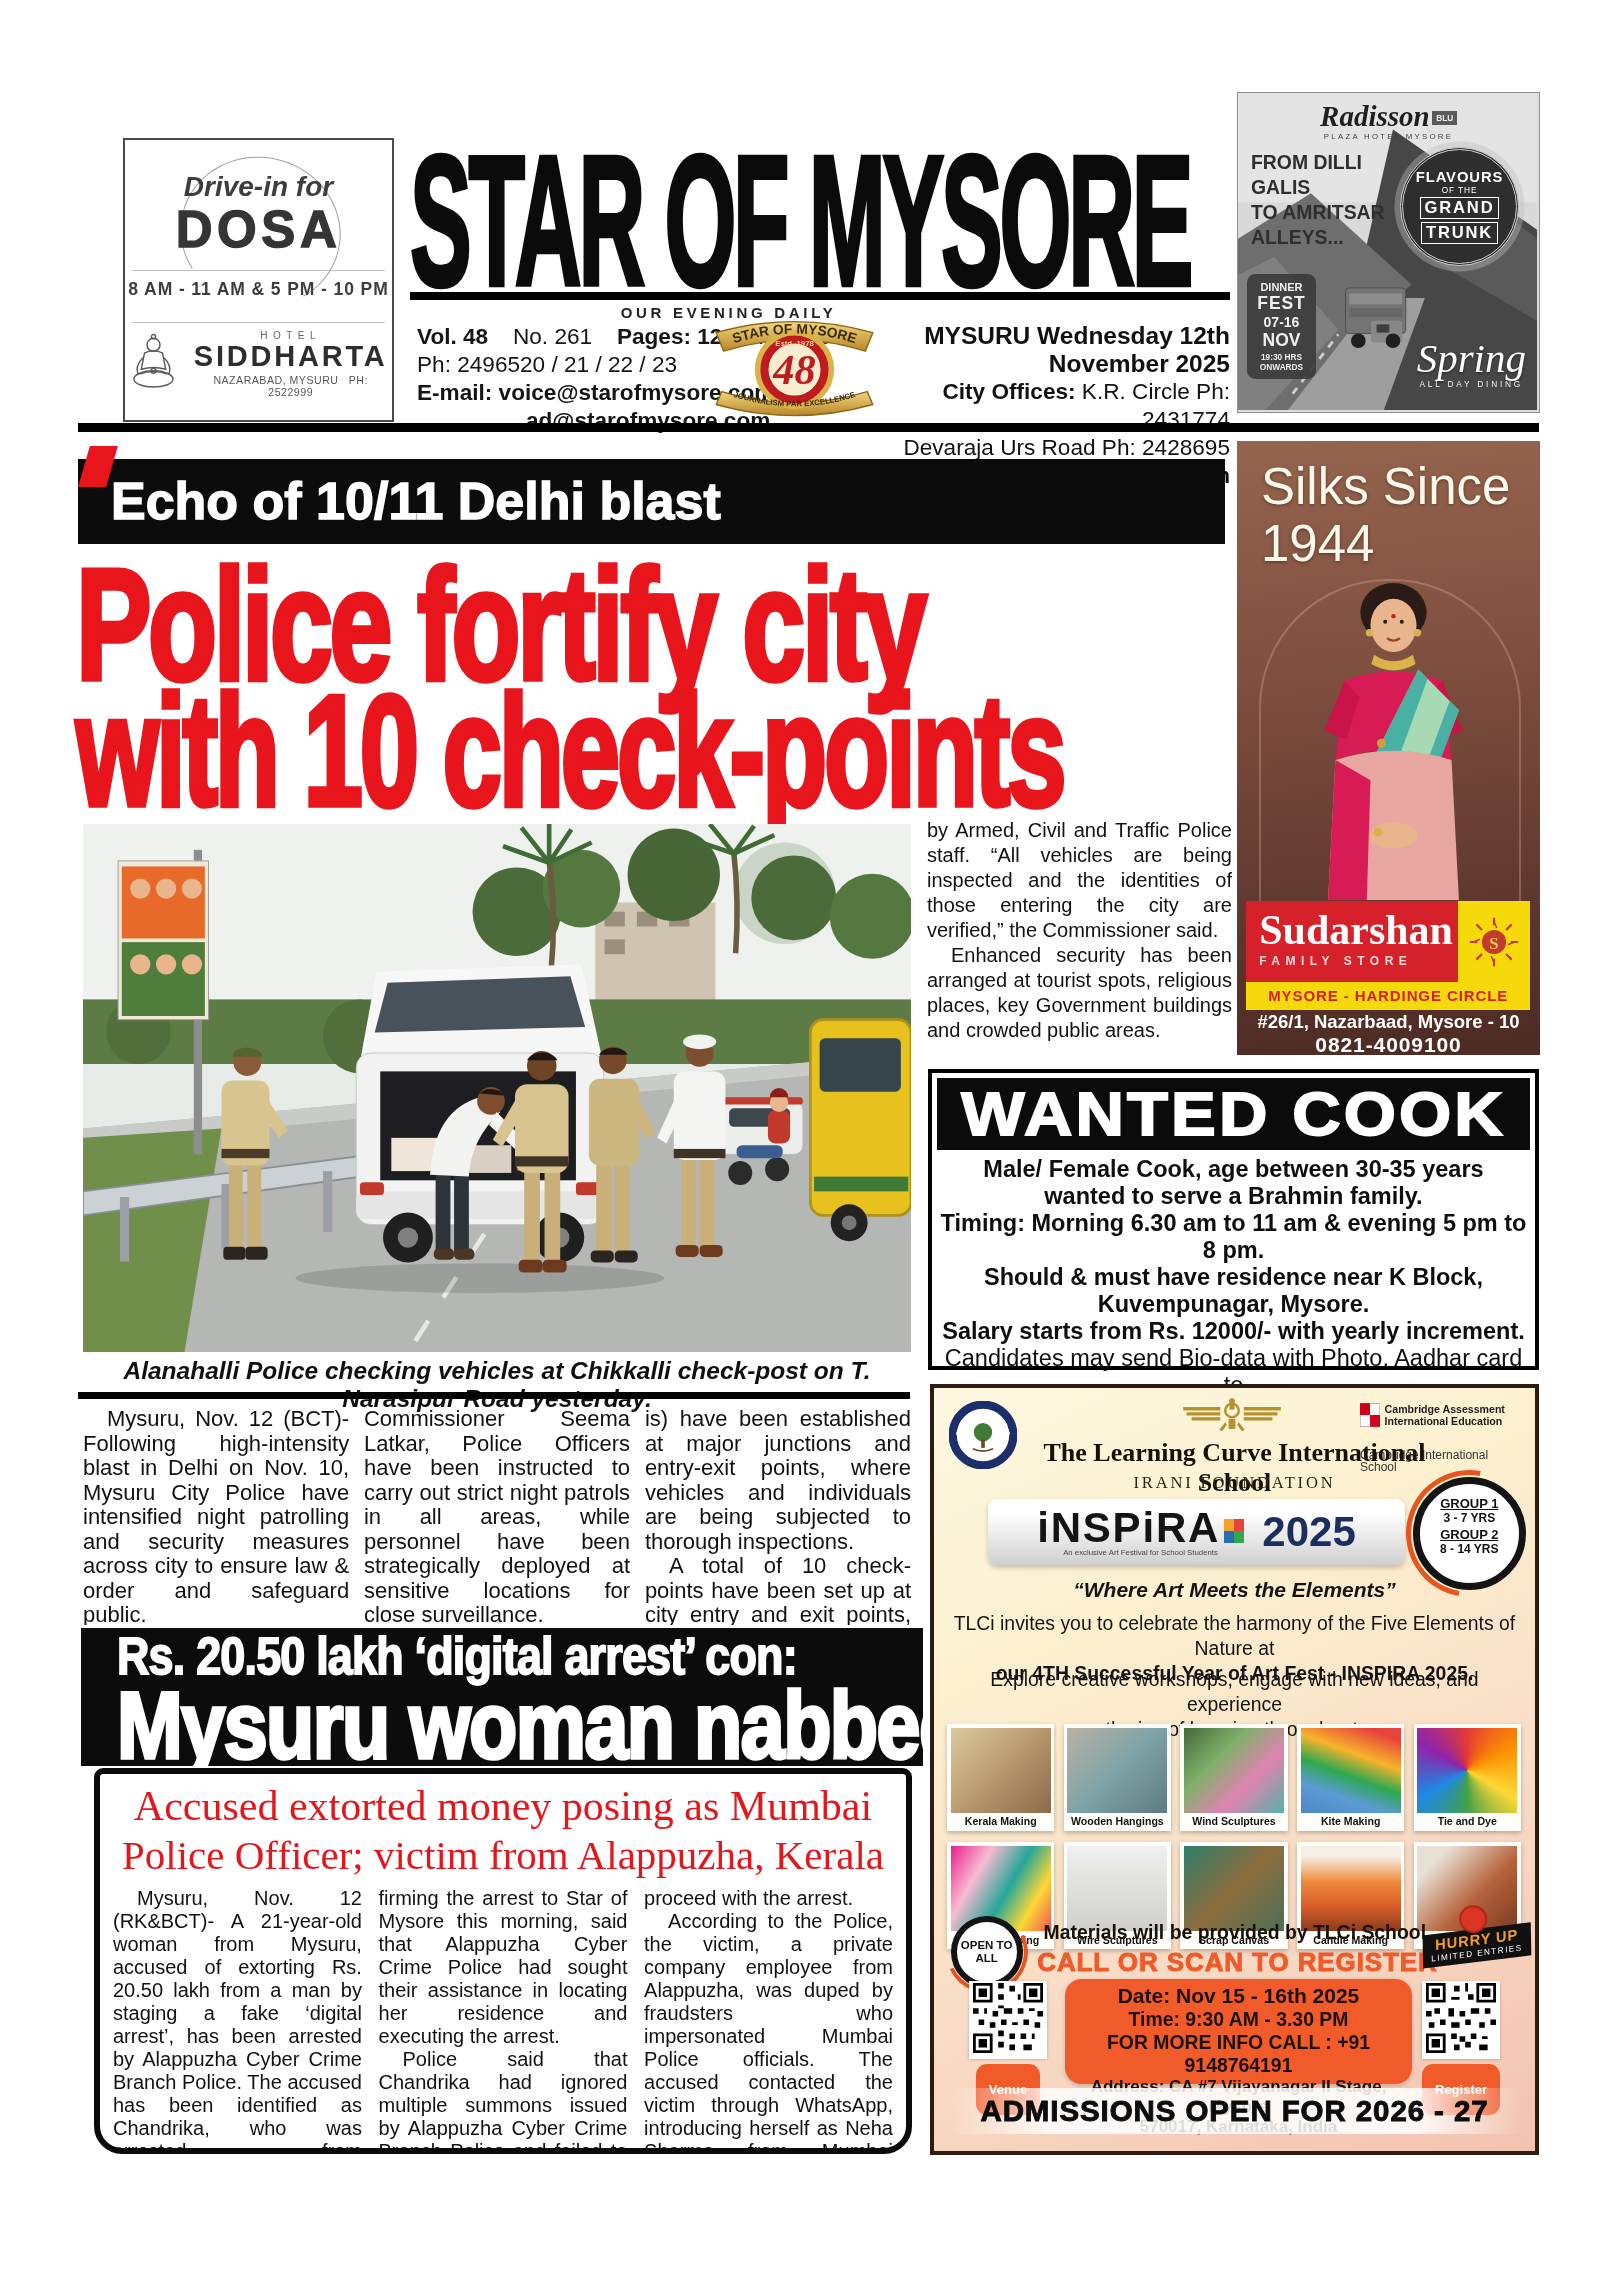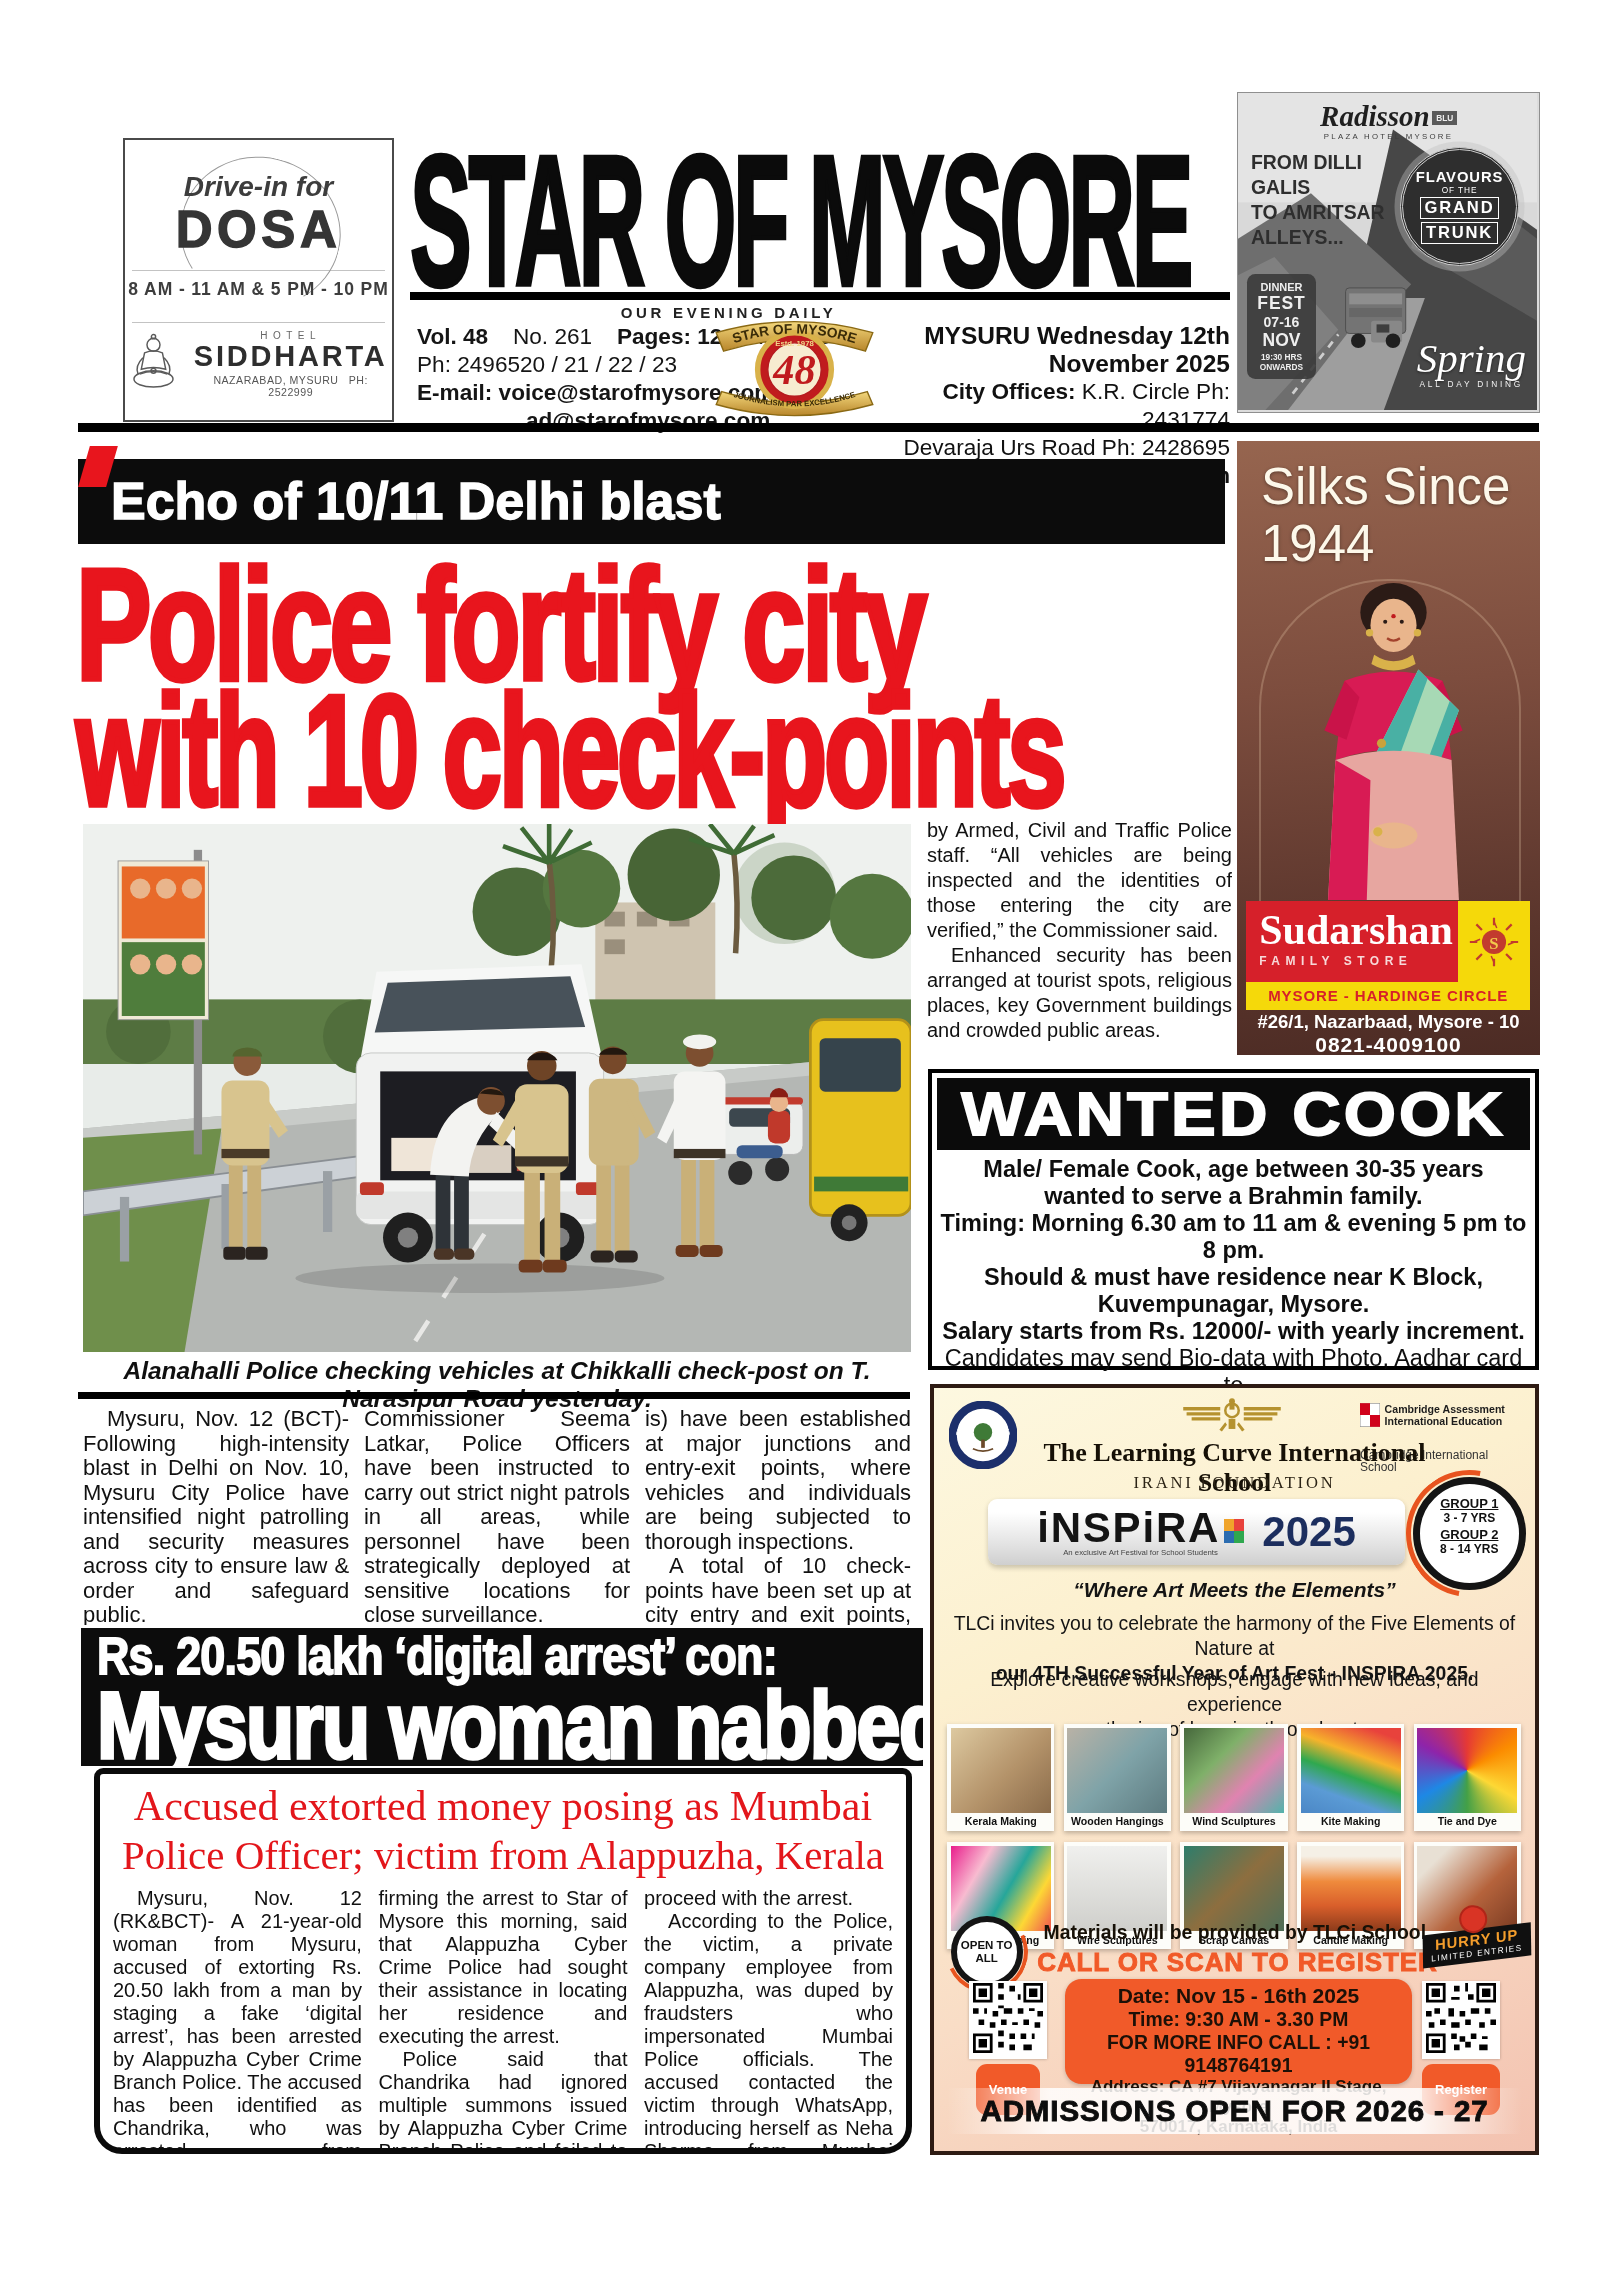--- a/index.html
+++ b/index.html
@@ -113,21 +113,21 @@
      box-sizing:border-box;background:#fff;padding:4.6px;}
   .wanted-head{background:#0b0b0b;height:72px;display:flex;align-items:center;justify-content:center;}
   .wanted-title{color:#fff;font-size:61px;font-weight:700;letter-spacing:2.8px;transform:scaleX(1.1);
      -webkit-text-stroke:1.8px #fff;white-space:nowrap;}
   .wanted-body{text-align:center;padding-top:6.5px;font-size:23.5px;line-height:27px;color:#0e0e0e;}
   .wanted-body .wl{font-weight:700;}
   .wanted-body .wn{font-weight:400;}
 
   
   .s2-black{position:absolute;left:81px;top:1628px;width:842px;height:138px;background:#0c0c0c;color:#fff;
-     padding-left:16px;box-sizing:border-box;overflow:hidden;}
+     padding-left:36px;box-sizing:border-box;overflow:hidden;}
   .s2-kicker{font-size:51px;font-weight:700;line-height:54px;margin-top:1.8px;white-space:nowrap;
      transform:scaleX(.88);transform-origin:left top;-webkit-text-stroke:1.8px #fff;letter-spacing:-0.9px;}
   .s2-head{font-size:94px;font-weight:700;line-height:83px;white-space:nowrap;transform:scaleX(.84);
      transform-origin:left top;-webkit-text-stroke:3.7px #fff;letter-spacing:-1.8px;}
   .s2-box{position:absolute;left:94px;top:1768px;width:818px;height:386px;border:6.5px solid #0a0a0a;
      border-radius:9.2px 9.2px 28px 28px;box-sizing:border-box;background:#fff;overflow:hidden;}
   .s2-sub{font-family:"Liberation Serif",serif;color:#e3161b;text-align:center;}
   .s2-sub1{font-size:42px;line-height:50px;margin-top:7.4px;}
   .s2-sub2{font-size:41px;line-height:48px;}
   .s2cols{display:flex;gap:16.6px;margin:7.4px 13px 0;font-size:20px;line-height:23px;overflow:hidden;height:288px;}

